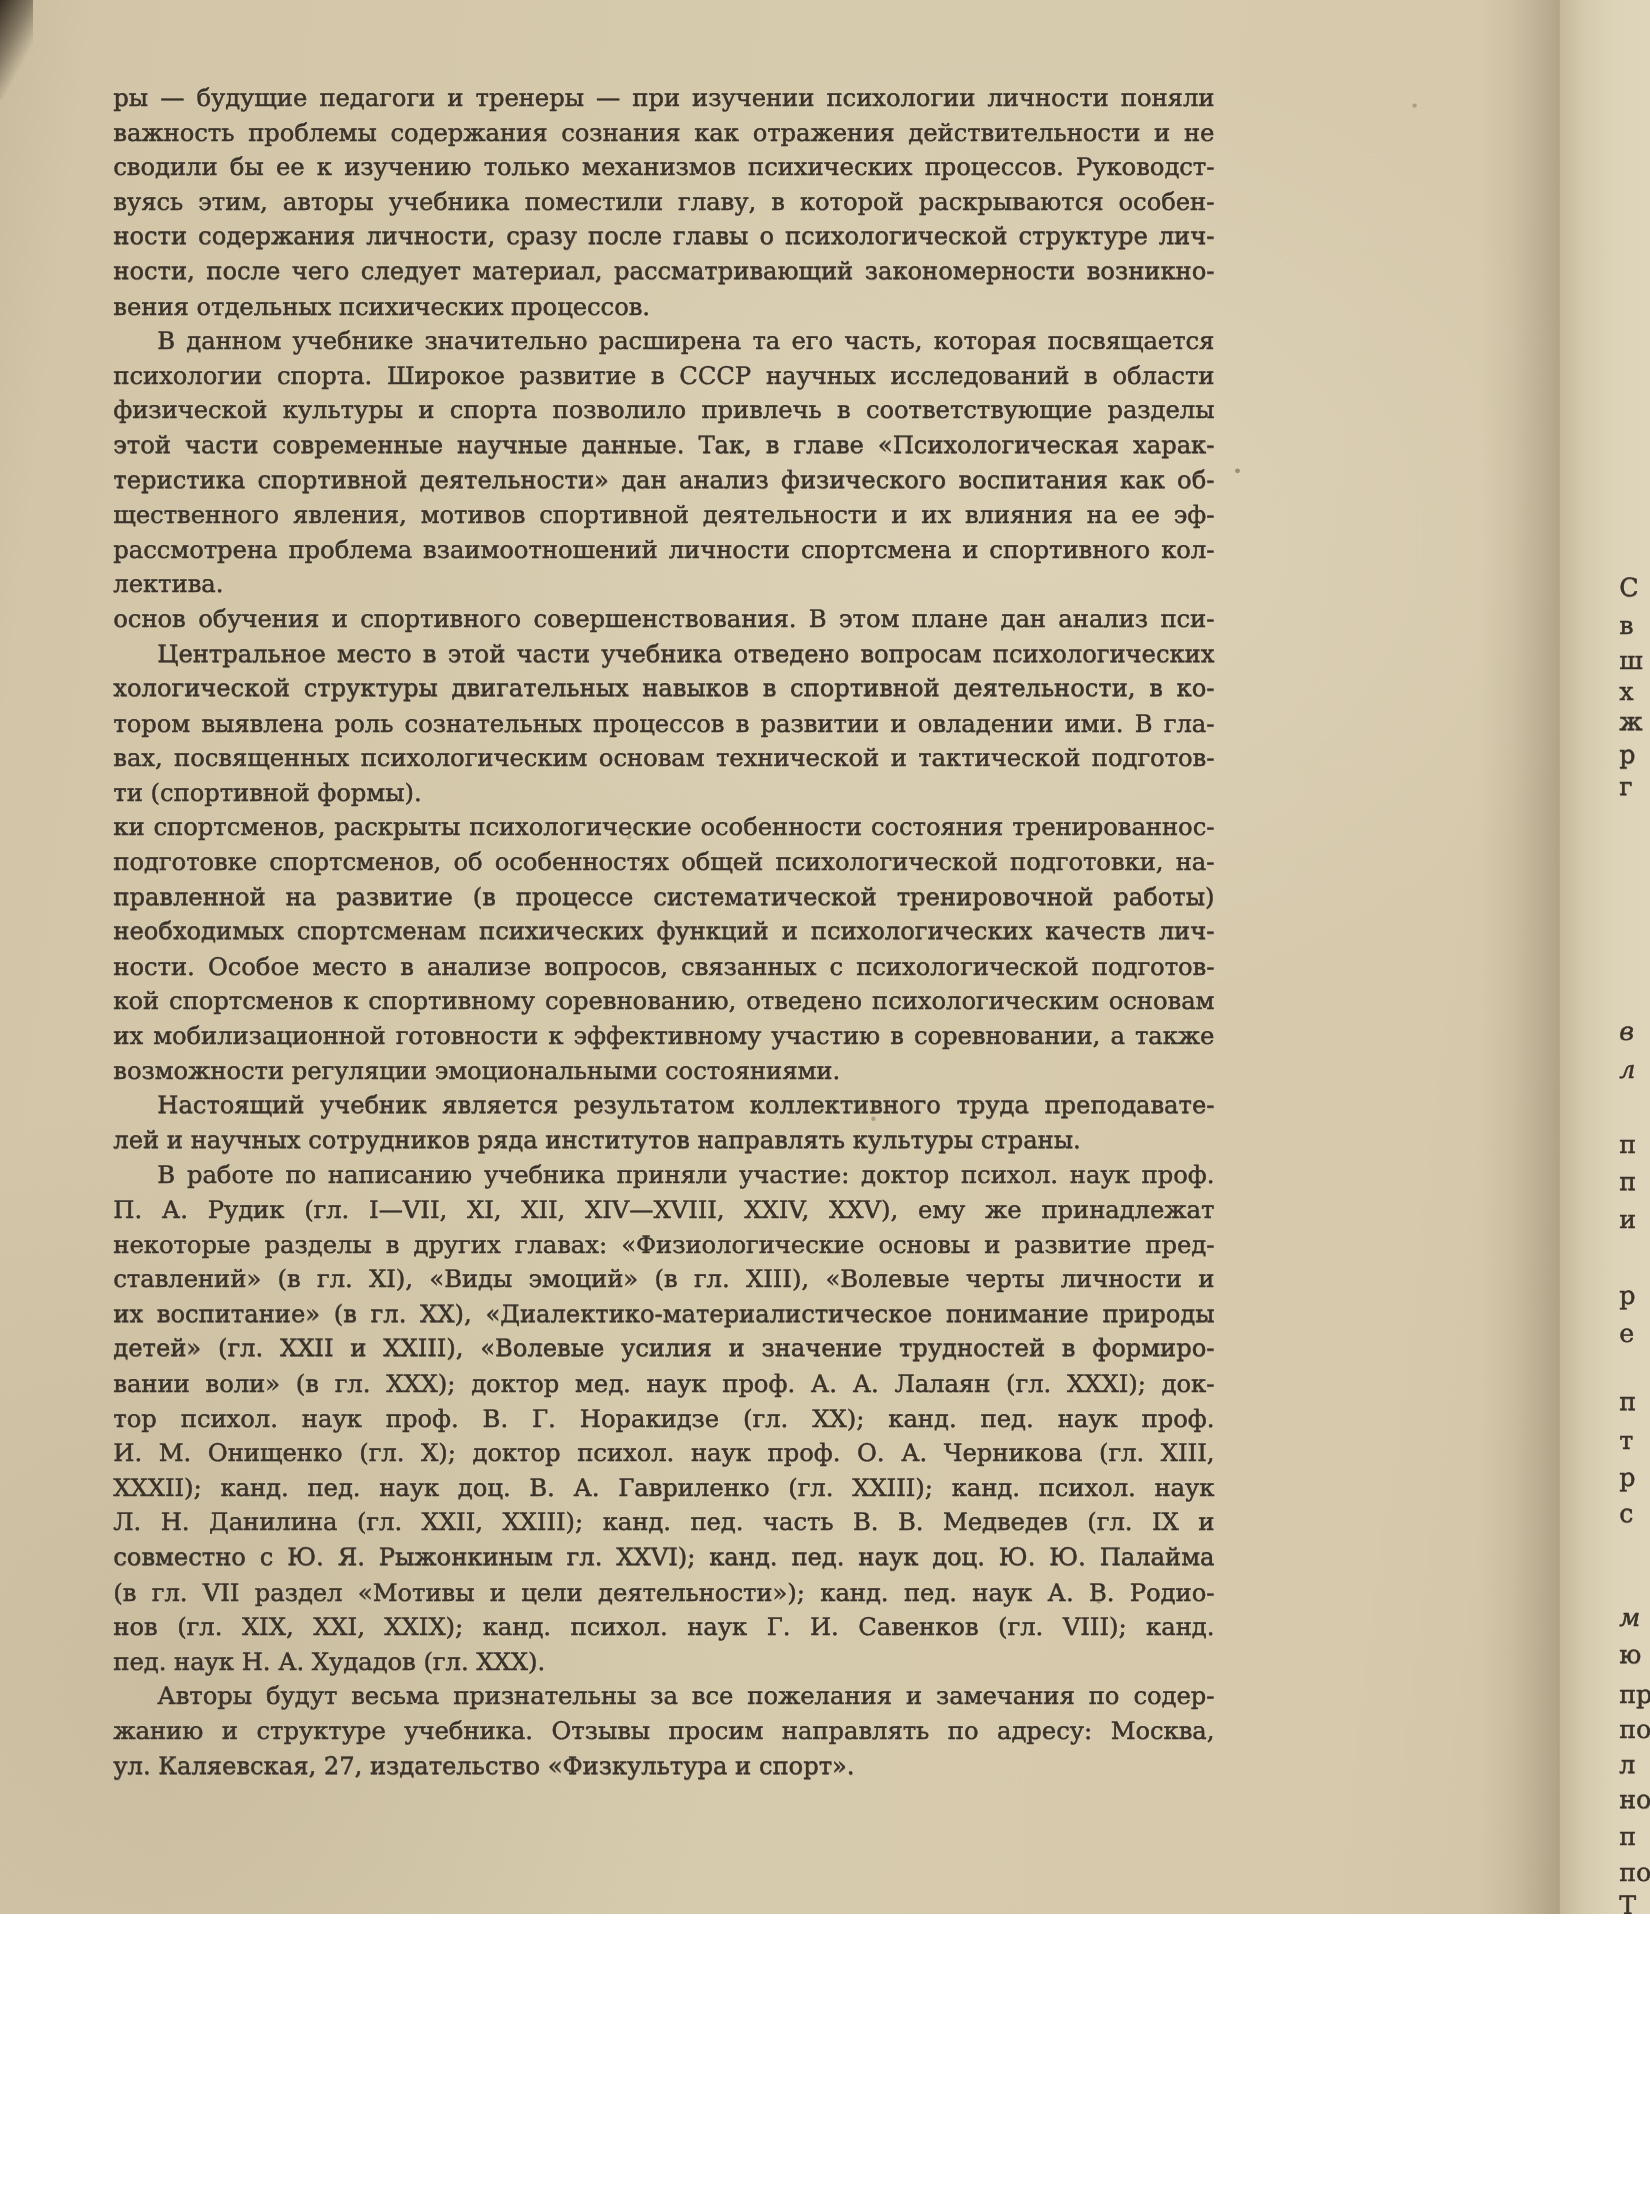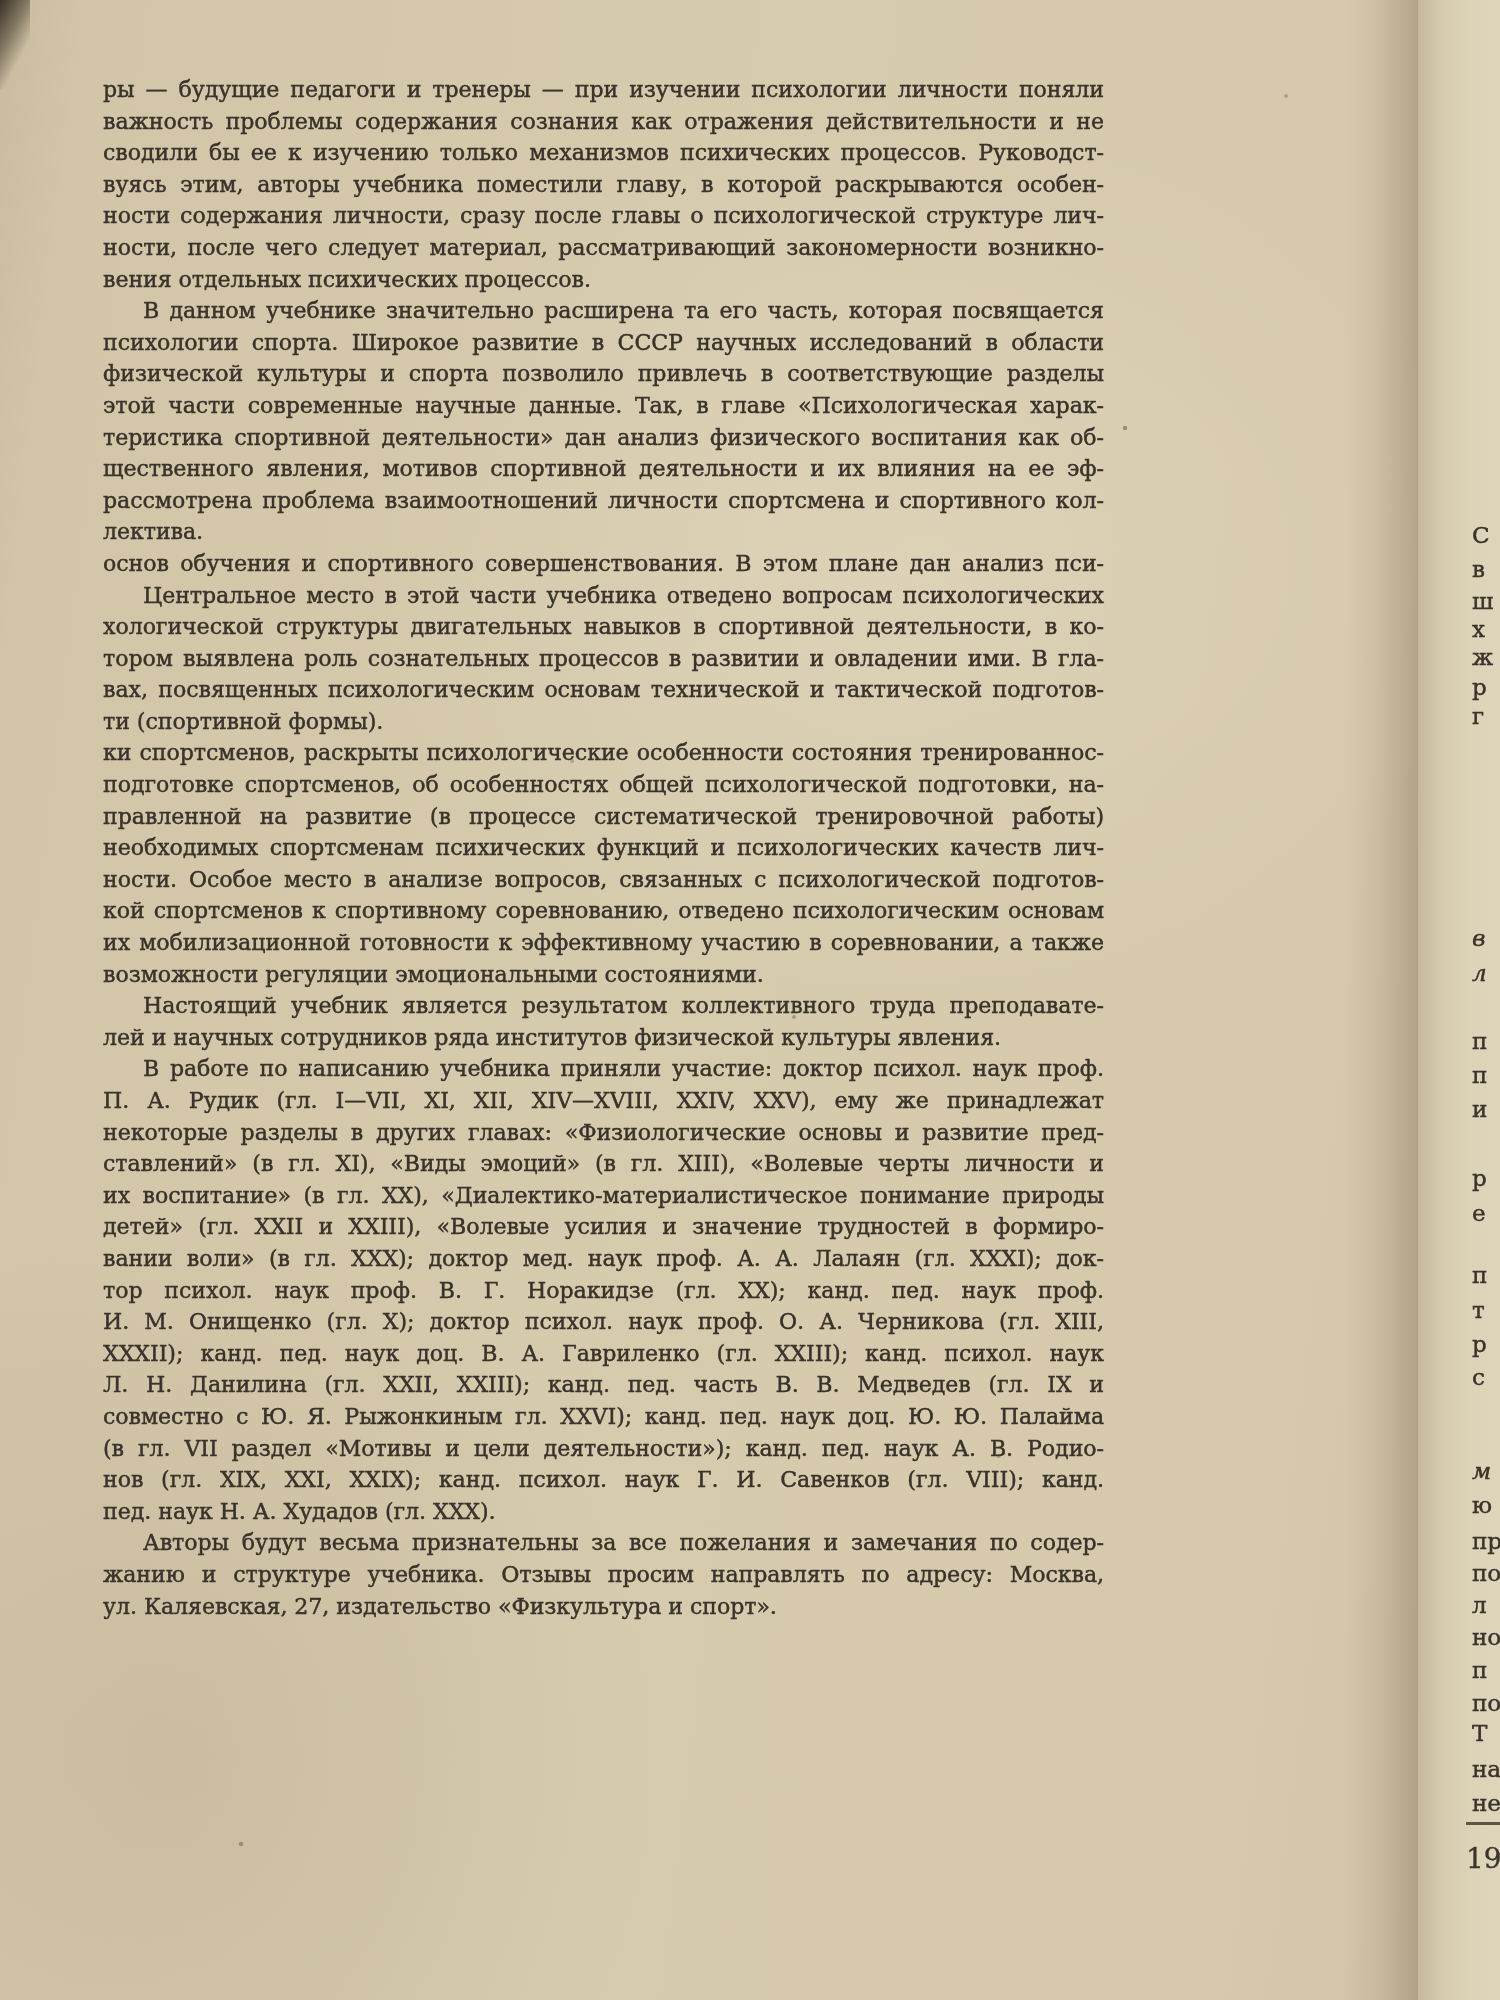--- a/index.html
+++ b/index.html
@@ -1,19 +1,19 @@
 <!DOCTYPE html>
 <html><head>
 <meta charset="utf-8">
 <style>
   html,body{margin:0;padding:0;}
   body{width:1500px;height:2000px;overflow:hidden;font-family:"DejaVu Serif",serif;}
 
   .photo{
-    position:relative;width:1500px;height:2000px;overflow:hidden;
+    position:relative;width:1500px;height:1740px;overflow:hidden;
     background:
       radial-gradient(ellipse 900px 700px at 62% 28%, rgba(255,250,232,0.16), transparent 65%),
       radial-gradient(ellipse 800px 900px at 12% 88%, rgba(110,96,70,0.10), transparent 60%),
       linear-gradient(97deg,#c8bb9e 0%,#d2c5a8 5%,#d7cbae 45%,#d6c9ac 82%,#d0c3a5 100%);
   }
 
   
   .corner-shadow{
     position:absolute;left:0;top:0;width:30px;height:90px;
     background:linear-gradient(118deg, rgba(33,25,16,0.85) 0%, rgba(33,25,16,0.40) 38%, rgba(33,25,16,0) 66%);
@@ -99,21 +99,21 @@
     <div class="ln end">ти (спортивной формы).</div>
     <div class="ln">ки спортсменов, раскрыты психологические особенности состояния тренированнос-</div>
     <div class="ln">подготовке спортсменов, об особенностях общей психологической подготовки, на-</div>
     <div class="ln">правленной на развитие (в процессе систематической тренировочной работы)</div>
     <div class="ln">необходимых спортсменам психических функций и психологических качеств лич-</div>
     <div class="ln">ности. Особое место в анализе вопросов, связанных с психологической подготов-</div>
     <div class="ln">кой спортсменов к спортивному соревнованию, отведено психологическим основам</div>
     <div class="ln">их мобилизационной готовности к эффективному участию в соревновании, а также</div>
     <div class="ln end">возможности регуляции эмоциональными состояниями.</div>
     <div class="ln ind">Настоящий учебник является результатом коллективного труда преподавате-</div>
-    <div class="ln end">лей и научных сотрудников ряда институтов физической культуры явления.</div>
+    <div class="ln end">лей и научных сотрудников ряда институтов направлять культуры страны.</div>
     <div class="ln ind">В работе по написанию учебника приняли участие: доктор психол. наук проф.</div>
     <div class="ln">П. А. Рудик (гл. I—VII, XI, XII, XIV—XVIII, XXIV, XXV), ему же принадлежат</div>
     <div class="ln">некоторые разделы в других главах: «Физиологические основы и развитие пред-</div>
     <div class="ln">ставлений» (в гл. XI), «Виды эмоций» (в гл. XIII), «Волевые черты личности и</div>
     <div class="ln">их воспитание» (в гл. XX), «Диалектико-материалистическое понимание природы</div>
     <div class="ln">детей» (гл. XXII и XXIII), «Волевые усилия и значение трудностей в формиро-</div>
     <div class="ln">вании воли» (в гл. XXX); доктор мед. наук проф. А. А. Лалаян (гл. XXXI); док-</div>
     <div class="ln">тор психол. наук проф. В. Г. Норакидзе (гл. XX); канд. пед. наук проф.</div>
     <div class="ln">И. М. Онищенко (гл. X); доктор психол. наук проф. О. А. Черникова (гл. XIII,</div>
     <div class="ln">XXXII); канд. пед. наук доц. В. А. Гавриленко (гл. XXIII); канд. психол. наук</div>

